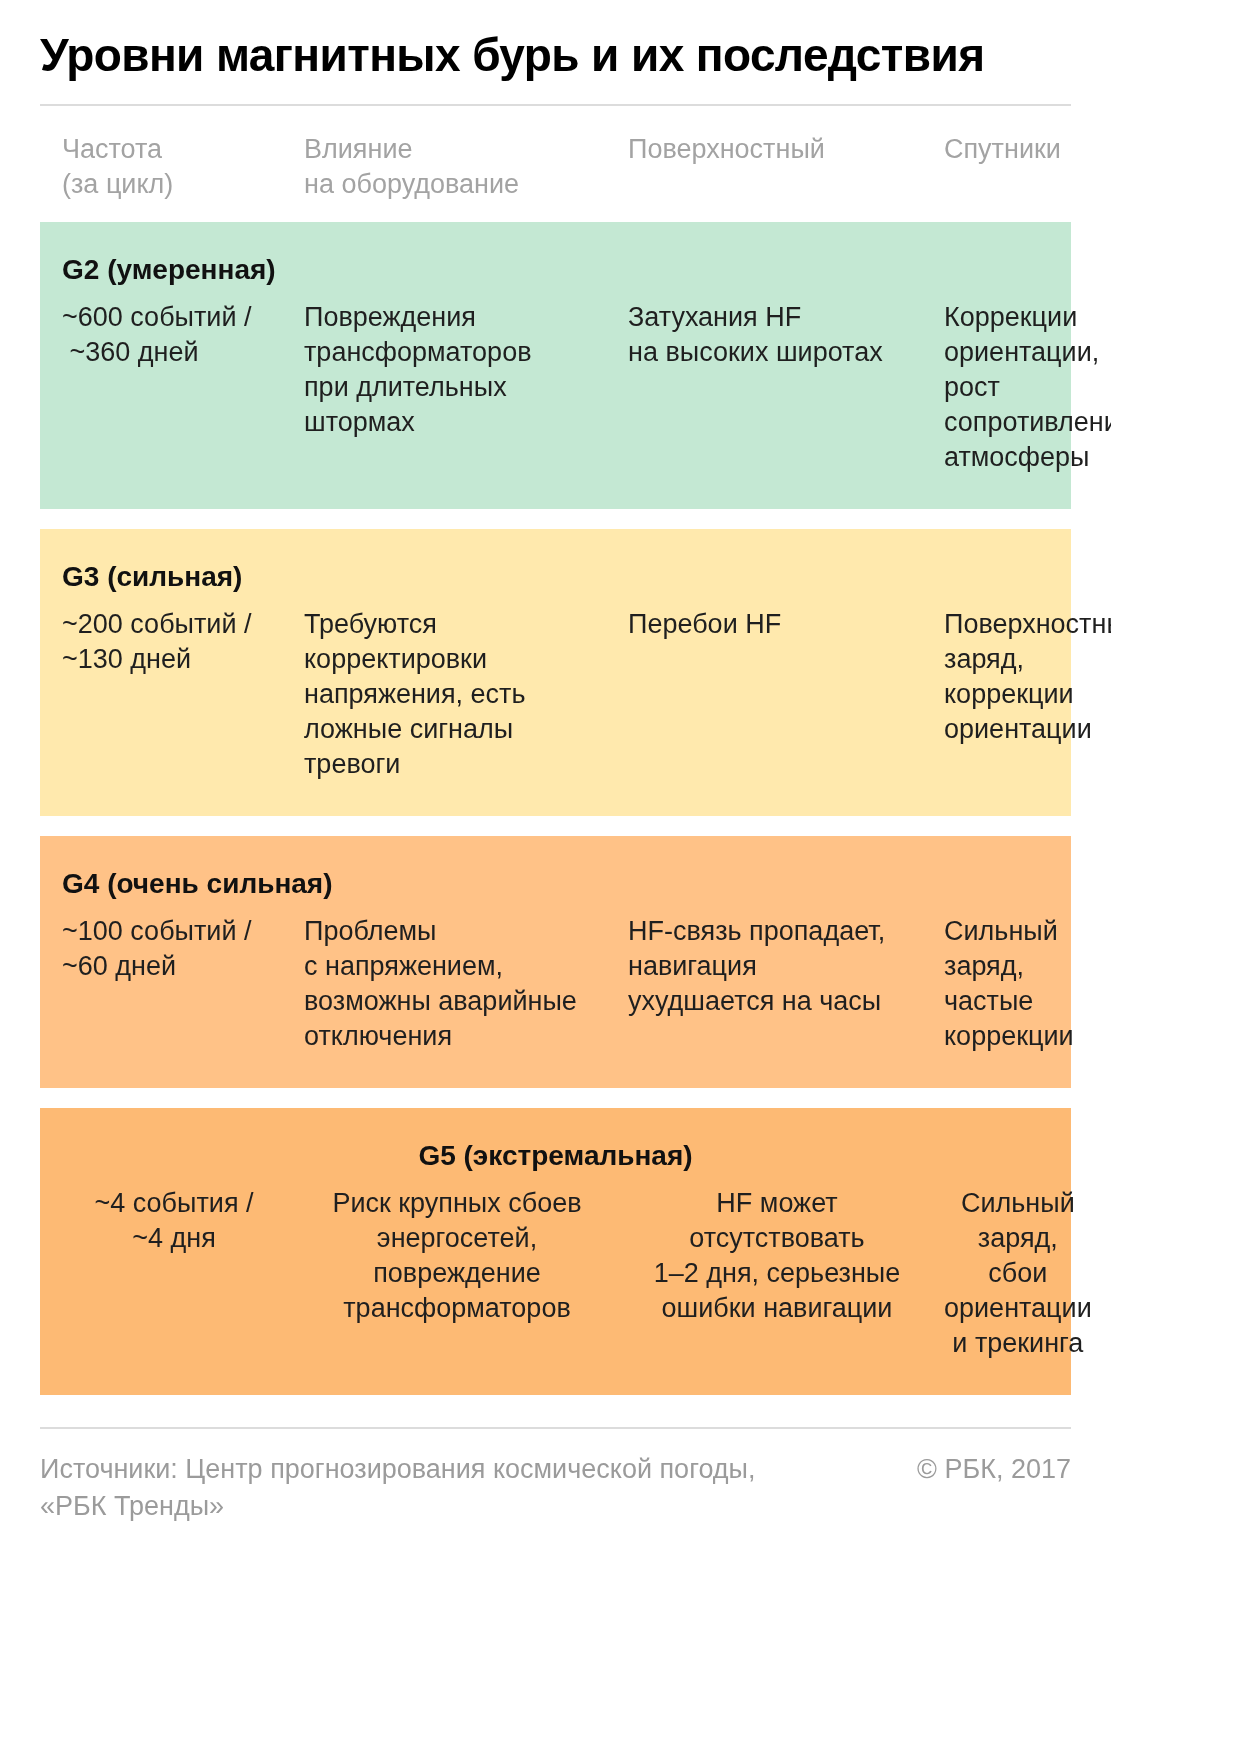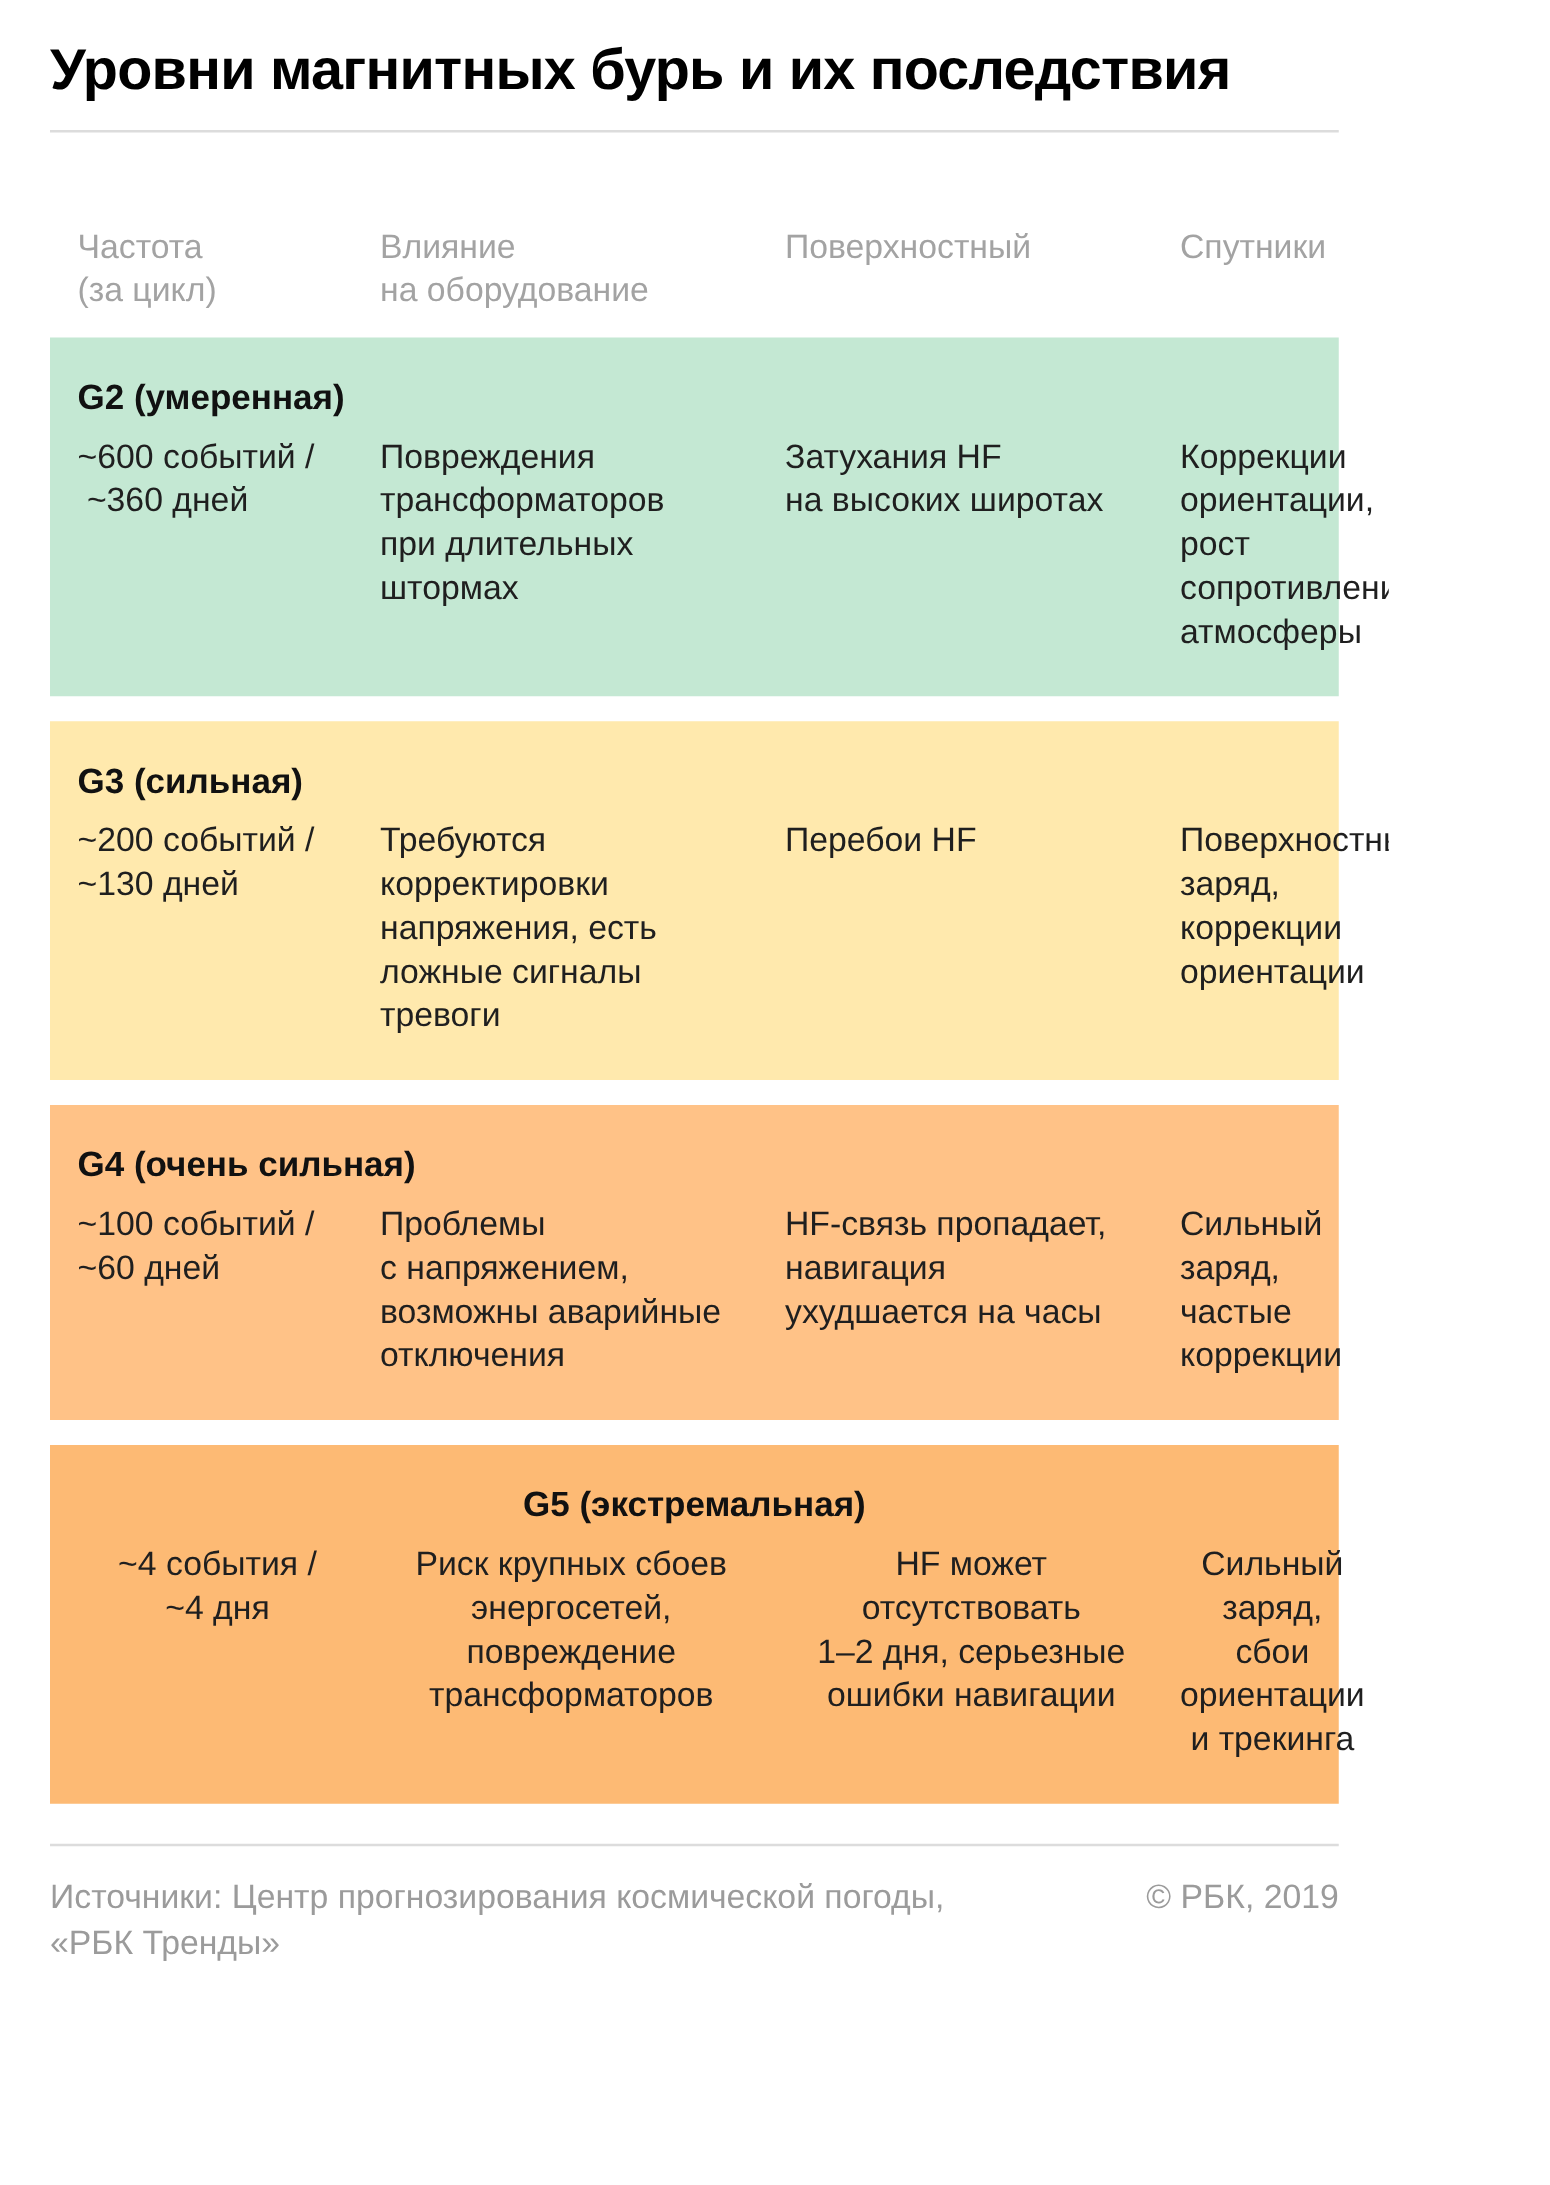--- a/index.html
+++ b/index.html
@@ -38,21 +38,20 @@
   .header-row {
     margin-top: 26px;
     padding: 0 22px;
   }
   .col-header {
     font-size: 27px;
     line-height: 35px;
     color: #a3a3a3;
     white-space: pre-line;
     padding-right: 16px;
-    margin-top: 48px;
   }
   .storm-row {
     margin-top: 20px;
     padding: 30px 22px 34px;
   }
   .storm-row.first { margin-top: 24px; }
   .row-label {
     margin: 0 0 13px;
     font-size: 28px;
     line-height: 35px;
@@ -166,16 +165,16 @@
 сбои ориентации
 и трекинга</div>
     </div>
   </section>
 
   <hr class="rule bottom">
 
   <footer class="footer">
     <div class="sources">Источники: Центр прогнозирования космической погоды,
 «РБК Тренды»</div>
-    <div class="copyright">© РБК, 2019</div>
+    <div class="copyright">© РБК, 2017</div>
   </footer>
 
 </div>
 
 </body></html>

